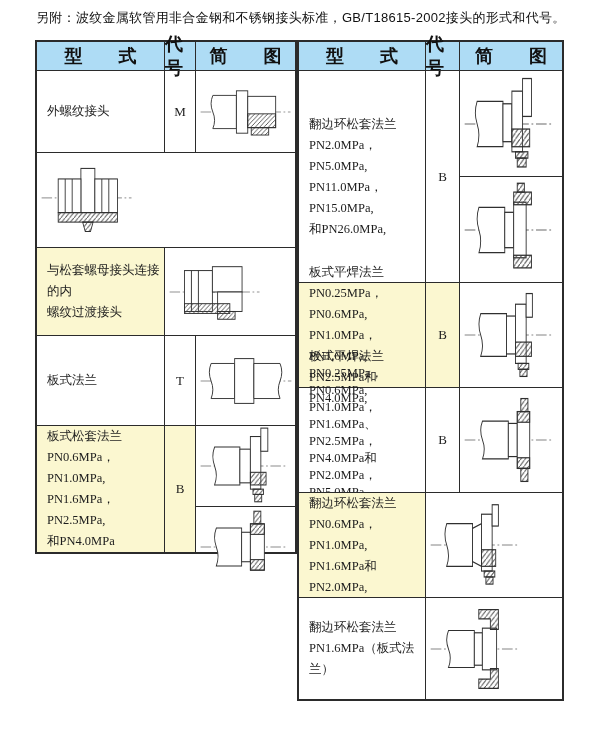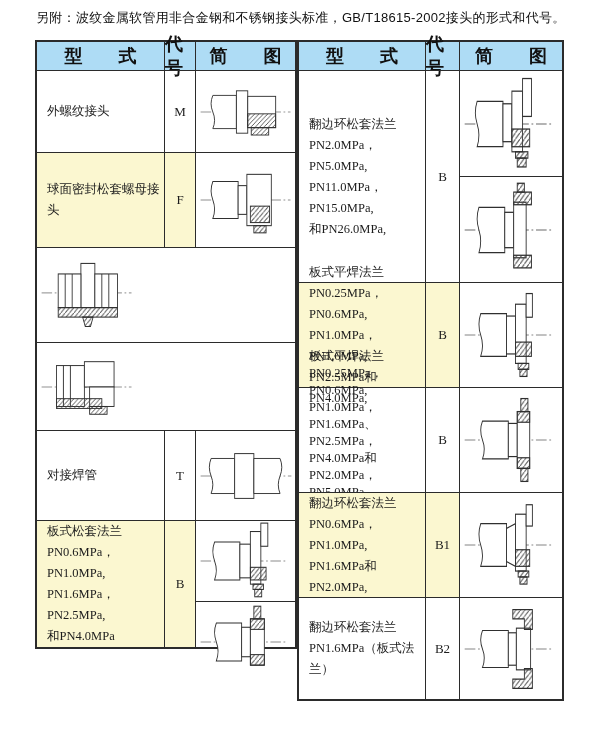--- a/index.html
+++ b/index.html
@@ -76,38 +76,20 @@
           <path class="w" d="M44,20 H17 Q13,29 17,38 Q21,47 17,56 H44 Z"></path>
           <rect class="w" x="44" y="15" width="13" height="46"></rect>
           <rect class="w" x="57" y="21" width="32" height="34"></rect>
           <rect class="hx" x="57" y="40" width="32" height="15"></rect>
           <rect class="hx" x="61" y="55" width="20" height="8"></rect>
         </svg>
       </div>
     </div>
   </div>
 
-  <div class="row" style="height:95px">
-    <div class="cell c-type type-cell yellow">
-      <div class="type-text">球面密封松套螺母接头</div>
-    </div>
-    <div class="cell c-code code-cell yellow">F</div>
-    <div class="cell c-diag diag-cell">
-      <div class="diag">
-        <svg class="fit" width="96" height="78" viewBox="0 0 110 76" preserveAspectRatio="none">
-          <line class="cl" x1="3" y1="38" x2="106" y2="38" stroke-dasharray="12 3 2 3"></line>
-          <path class="w" d="M46,20 H17 Q13,29 17,38 Q21,47 17,56 H46 Z"></path>
-          <rect class="w" x="46" y="24" width="10" height="28"></rect>
-          <rect class="w" x="56" y="13" width="28" height="50"></rect>
-          <rect class="hx" x="60" y="44" width="22" height="16"></rect>
-          <rect class="hx" x="64" y="63" width="14" height="7"></rect>
-        </svg>
-      </div>
-    </div>
-  </div>
 
   <div class="row" style="height:95px">
     <div class="cell c-diag diag-cell">
       <div class="diag">
         <svg class="fit" width="96" height="80" viewBox="0 0 110 76" preserveAspectRatio="none">
           <line class="cl" x1="3" y1="36" x2="106" y2="36" stroke-dasharray="12 3 2 3"></line>
           <rect class="w" x="48" y="8" width="16" height="42"></rect>
           <rect class="w" x="22" y="18" width="26" height="32"></rect>
           <rect class="w" x="64" y="18" width="26" height="32"></rect>
           <line x1="30" y1="18" x2="30" y2="50"></line>
@@ -115,39 +97,43 @@
           <line x1="72" y1="18" x2="72" y2="50"></line>
             <line x1="80" y1="18" x2="80" y2="50"></line>
           <rect class="hx" x="22" y="50" width="68" height="9"></rect>
           <path class="hx" d="M50,59 h12 l-3,9 h-6 Z"></path>
         </svg>
       </div>
     </div>
   </div>
 
   <div class="row" style="height:88px">
+    <div class="cell c-type type-cell yellow">
+      <div class="type-text">与松套螺母接头连接的内
+螺纹过渡接头</div>
+    </div>
     <div class="cell c-diag diag-cell">
       <div class="diag">
         <svg class="fit" width="96" height="74" viewBox="0 0 110 76" preserveAspectRatio="none">
           <line class="cl" x1="3" y1="38" x2="106" y2="38" stroke-dasharray="12 3 2 3"></line>
           <rect class="w" x="20" y="16" width="32" height="42"></rect>
           <line x1="28" y1="16" x2="28" y2="58"></line>
             <line x1="36" y1="16" x2="36" y2="58"></line>
           <rect class="w" x="52" y="12" width="34" height="26"></rect>
           <rect class="w" x="58" y="38" width="28" height="20"></rect>
           <rect class="hx" x="20" y="50" width="52" height="10"></rect>
           <rect class="hx" x="58" y="58" width="20" height="8"></rect>
         </svg>
       </div>
     </div>
   </div>
 
   <div class="row" style="height:90px">
     <div class="cell c-type type-cell">
-      <div class="type-text">对接焊管</div>
+      <div class="type-text">板式法兰</div>
     </div>
     <div class="cell c-code code-cell">T</div>
     <div class="cell c-diag diag-cell">
       <div class="diag">
         <svg class="fit" width="96" height="74" viewBox="0 0 110 76" preserveAspectRatio="none">
           <line class="cl" x1="3" y1="38" x2="107" y2="38" stroke-dasharray="12 3 2 3"></line>
           <path class="w" d="M42,20 H15 Q11,29 15,38 Q19,47 15,56 H42 Z"></path>
           <rect class="w" x="42" y="15" width="22" height="46"></rect>
           <path class="w" d="M64,20 H94 Q98,29 94,38 Q90,47 94,56 H64 Z"></path>
         </svg>
@@ -283,21 +269,20 @@
       </div>
     </div>
   </div>
 
   <div class="row" style="height:105px">
     <div class="cell c-type type-cell yellow">
       <div class="type-text">翻边环松套法兰
 PN0.6MPa，PN1.0MPa,
 PN1.6MPa和PN2.0MPa,</div>
     </div>
-    <div class="cell c-code code-cell yellow">B1</div>
     <div class="cell c-diag diag-cell">
       <div class="diag">
         <svg class="fit" width="98" height="90" viewBox="0 0 110 76" preserveAspectRatio="none">
           <line class="cl" x1="3" y1="38" x2="102" y2="38" stroke-dasharray="12 3 2 3"></line>
           <path class="w" d="M50,20 H21 Q17,29 21,38 Q25,47 21,56 H50 Z"></path>
           <path class="w" d="M50,24 L60,20 L60,56 L50,52 Z"></path>
           <rect class="w" x="60" y="12" width="12" height="48"></rect>
           <rect class="w" x="72" y="4" width="7" height="18"></rect>
           <rect class="hx" x="60" y="42" width="16" height="14"></rect>
           <rect class="hx" x="63" y="60" width="12" height="5"></rect>
@@ -305,21 +290,20 @@
         </svg>
       </div>
     </div>
   </div>
 
   <div class="row" style="height:102px">
     <div class="cell c-type type-cell">
       <div class="type-text">翻边环松套法兰
 PN1.6MPa（板式法兰）</div>
     </div>
-    <div class="cell c-code code-cell">B2</div>
     <div class="cell c-diag diag-cell">
       <div class="diag">
         <svg class="fit" width="98" height="88" viewBox="0 0 110 76" preserveAspectRatio="none">
           <line class="cl" x1="3" y1="38" x2="102" y2="38" stroke-dasharray="12 3 2 3"></line>
           <path class="w" d="M52,22 H23 Q19,30 23,38 Q27,46 23,54 H52 Z"></path>
           <rect class="w" x="52" y="24" width="9" height="28"></rect>
           <rect class="w" x="61" y="20" width="16" height="36"></rect>
           <path class="hx" d="M57,4 h22 v17 h-9 v-9 h-13 Z"></path>
           <path class="hx" d="M57,72 h22 v-17 h-9 v9 h-13 Z"></path>
         </svg>

